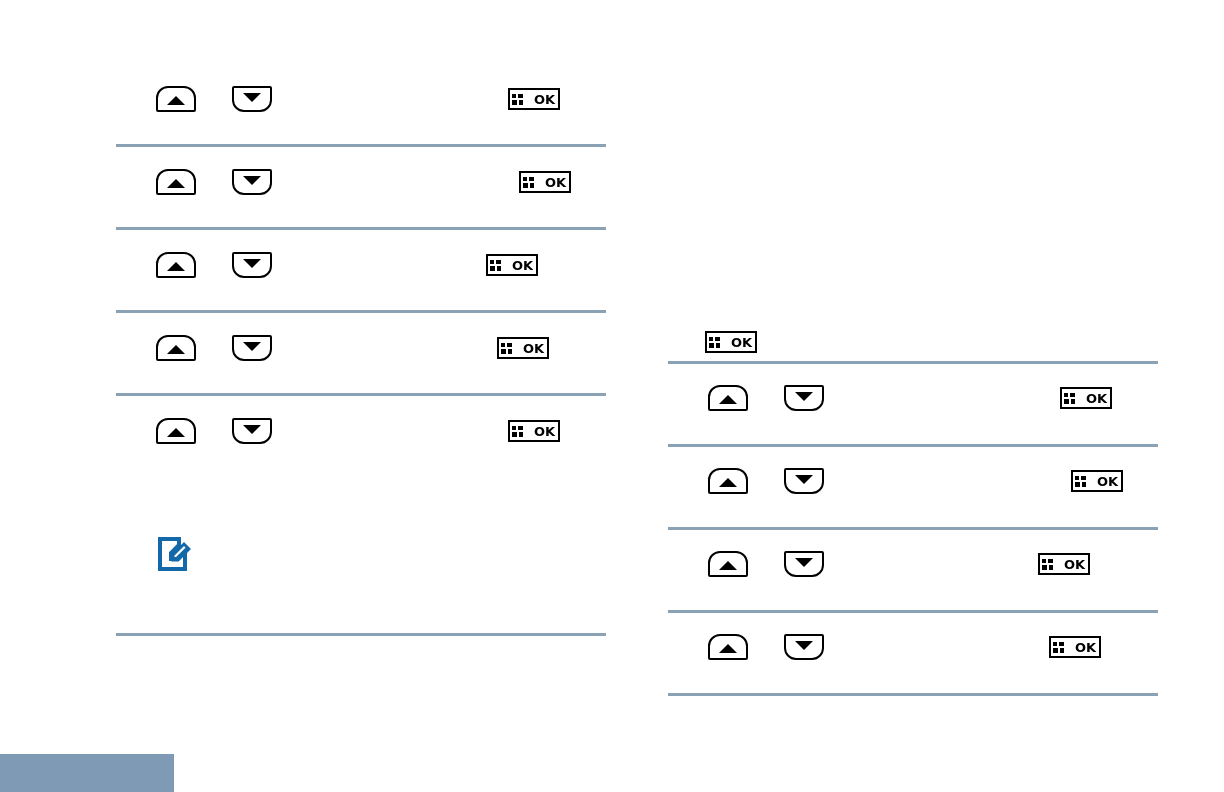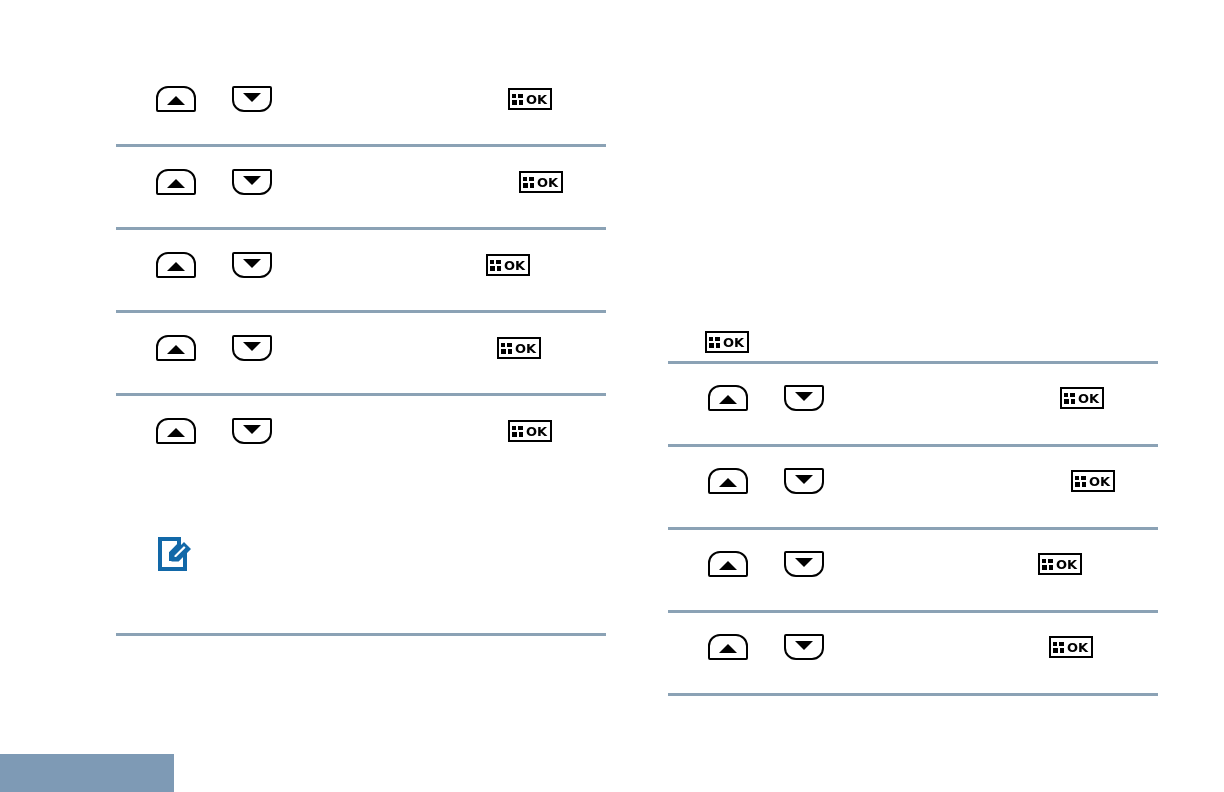--- a/index.html
+++ b/index.html
@@ -90,21 +90,21 @@
   
   .okkey {
     position: absolute;
     height: 22px;
     box-sizing: border-box;
     border: 2px solid #000000;
     background: #ffffff;
     display: flex;
     align-items: center;
     padding: 0 3px 0 2px;
-    gap: 3px;
+    gap: 11px;
   }
   .okkey .grid-icon {
     position: relative;
     width: 11px;
     height: 11px;
     flex: 0 0 auto;
   }
   .okkey .grid-icon i {
     position: absolute;
     background: #000000;

